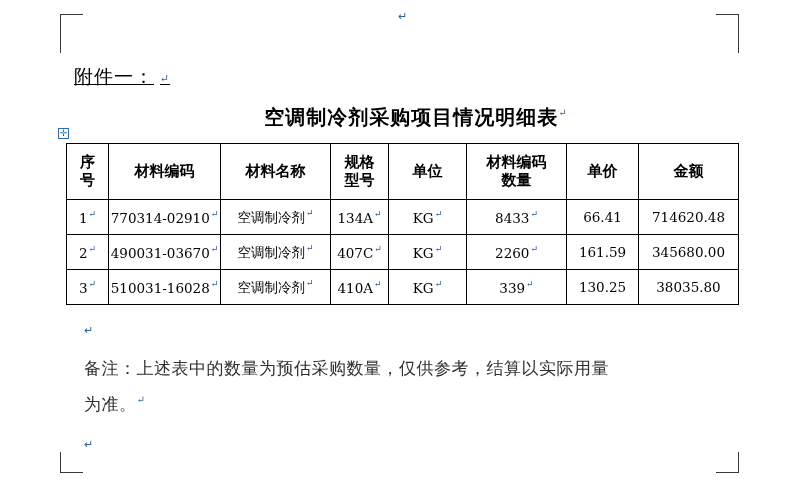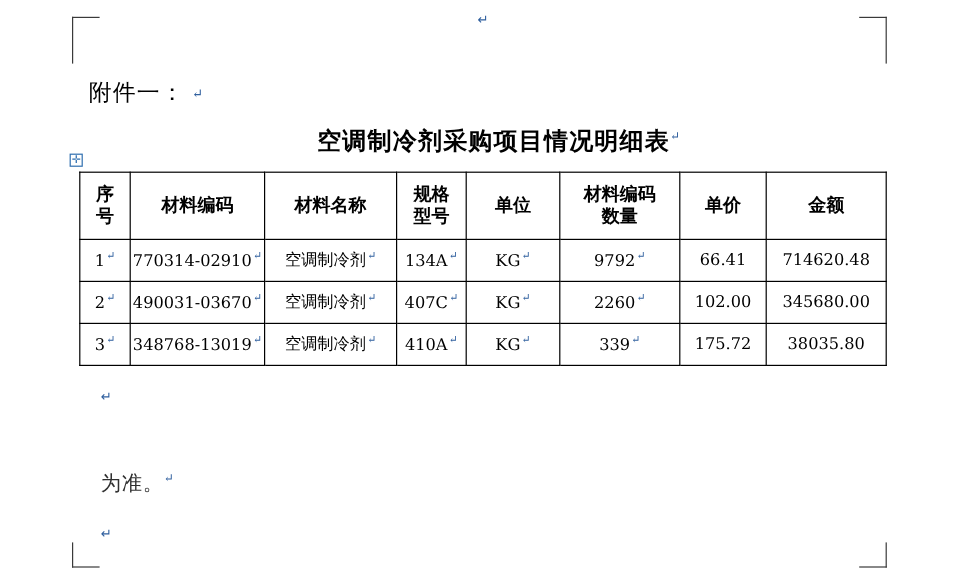--- a/index.html
+++ b/index.html
@@ -59,20 +59,21 @@
 
   .attachment-label {
     position: absolute;
     left: 74px;
     top: 64px;
     font-family: "DejaVu Serif", serif;
     font-size: 19px;
     color: #000000;
     letter-spacing: 1px;
     white-space: nowrap;
+    text-decoration: underline;
   }
   .attachment-label .mark {
     color: #2f5f9e;
     font-size: 11px;
     vertical-align: middle;
     margin-left: 6px;
   }
 
   .doc-title {
     position: absolute;
@@ -234,49 +235,49 @@
         </th>
       </tr>
     </thead>
     <tbody>
       <tr>
         <td class="seq"><span>1</span><span class="mk">↵</span></td>
         <td class="left-pad"><span>770314-02910</span><span class="mk">↵</span></td>
         <td><span>空调制冷剂</span><span class="mk">↵</span></td>
         <td><span>134A</span><span class="mk">↵</span></td>
         <td><span>KG</span><span class="mk">↵</span></td>
-        <td><span>9792</span><span class="mk">↵</span></td>
+        <td><span>8433</span><span class="mk">↵</span></td>
         <td><span>66.41</span></td>
         <td><span>714620.48</span></td>
       </tr>
       <tr>
         <td class="seq"><span>2</span><span class="mk">↵</span></td>
         <td class="left-pad"><span>490031-03670</span><span class="mk">↵</span></td>
         <td><span>空调制冷剂</span><span class="mk">↵</span></td>
         <td><span>407C</span><span class="mk">↵</span></td>
         <td><span>KG</span><span class="mk">↵</span></td>
         <td><span>2260</span><span class="mk">↵</span></td>
-        <td><span>102.00</span></td>
+        <td><span>161.59</span></td>
         <td><span>345680.00</span></td>
       </tr>
       <tr>
         <td class="seq"><span>3</span><span class="mk">↵</span></td>
-        <td class="left-pad"><span>348768-13019</span><span class="mk">↵</span></td>
+        <td class="left-pad"><span>510031-16028</span><span class="mk">↵</span></td>
         <td><span>空调制冷剂</span><span class="mk">↵</span></td>
         <td><span>410A</span><span class="mk">↵</span></td>
         <td><span>KG</span><span class="mk">↵</span></td>
         <td><span>339</span><span class="mk">↵</span></td>
-        <td><span>175.72</span></td>
+        <td><span>130.25</span></td>
         <td><span>38035.80</span></td>
       </tr>
     </tbody>
   </table>
 
   <span class="pilcrow" style="left:84px; top:324px;">↵</span>
 
   <div class="note">
-    <br>
+    <span>备注：上述表中的数量为预估采购数量，仅供参考，结算以实际用量</span><br>
     <span>为准。</span><span class="mark">↵</span>
   </div>
 
   <span class="pilcrow" style="left:84px; top:438px;">↵</span>
 
 </div>
 
 </body></html>

